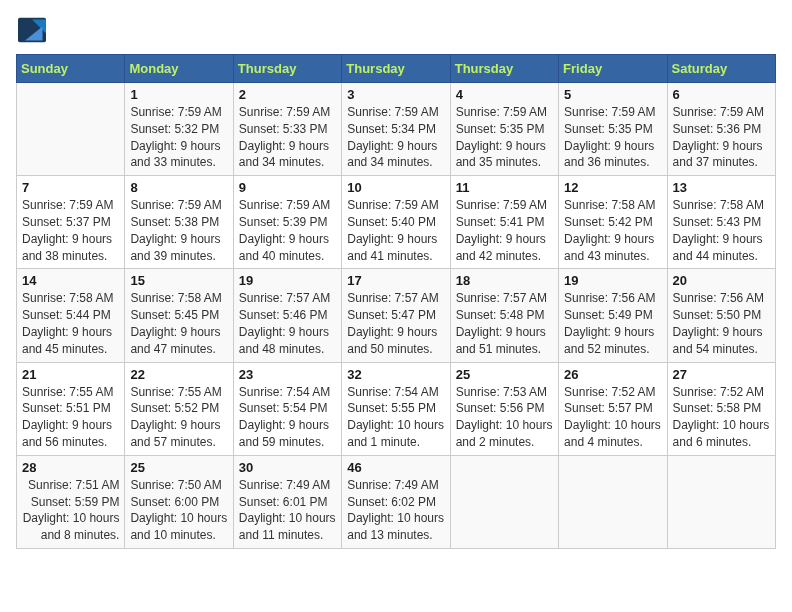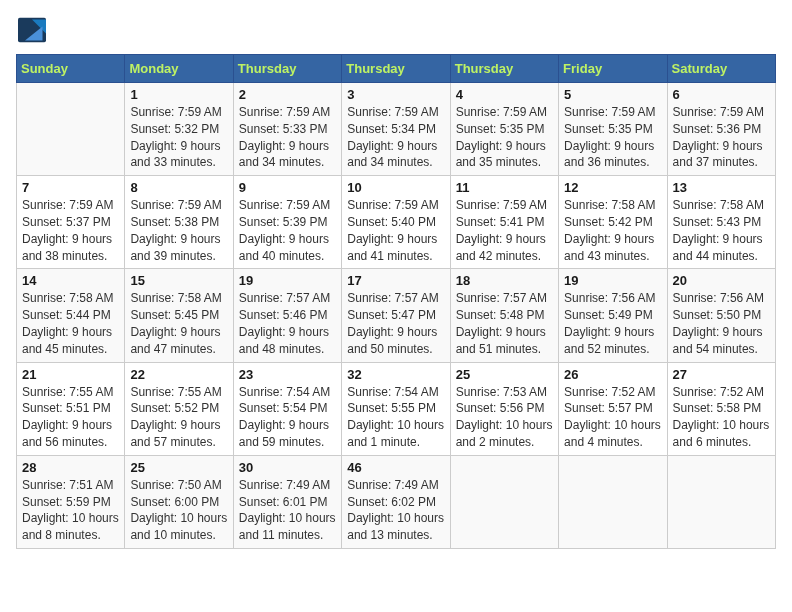--- a/index.html
+++ b/index.html
@@ -315,21 +315,21 @@
           <div class="day-number">27</div>
           <div class="day-info" style="white-space: pre-line;">Sunrise: 7:52 AM
 Sunset: 5:58 PM
 Daylight: 10 hours
 and 6 minutes.</div>
         </td>
       </tr>
       <tr>
         <td>
           <div class="day-number">28</div>
-          <div class="day-info" style="white-space: pre-line;">Sunrise: 7:51 AM
+          <div class="day-info" style="white-space: pre-line; text-align: right;">Sunrise: 7:51 AM
 Sunset: 5:59 PM
 Daylight: 10 hours
 and 8 minutes.</div>
         </td>
         <td>
           <div class="day-number">25</div>
           <div class="day-info" style="white-space: pre-line;">Sunrise: 7:50 AM
 Sunset: 6:00 PM
 Daylight: 10 hours
 and 10 minutes.</div>

